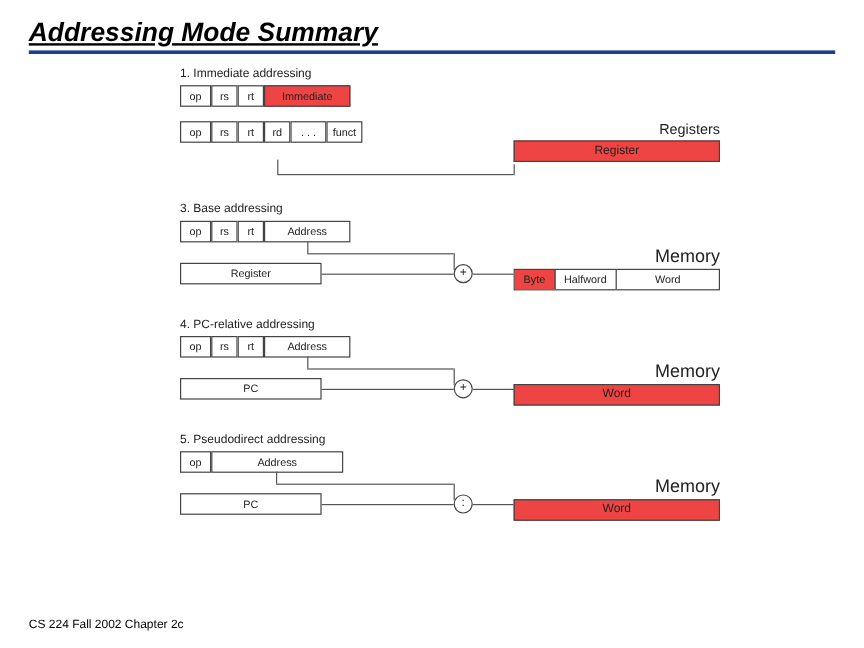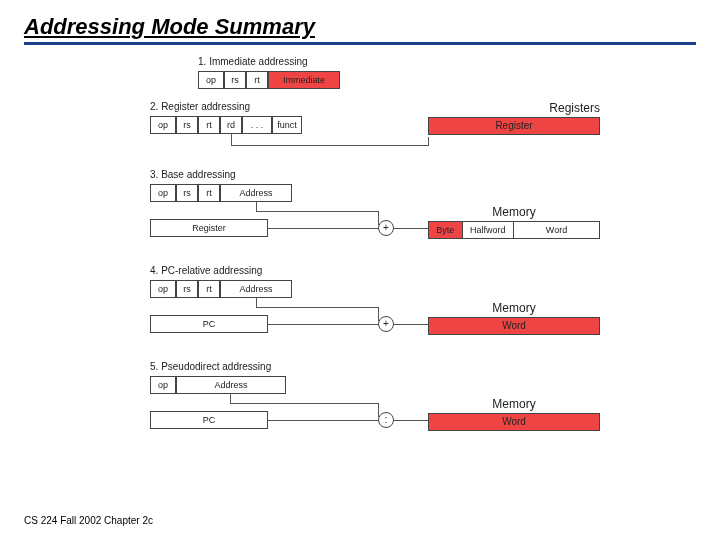--- a/index.html
+++ b/index.html
@@ -50,21 +50,21 @@
   .rs { width: 22px; }
   .rt { width: 22px; }
   .rd { width: 22px; }
   .dots { width: 30px; }
   .funct { width: 30px; }
   .imm { width: 72px; }
   .addr { width: 72px; }
   .addrw { width: 110px; }
   .reg { width: 118px; }
   .pc { width: 118px; }
-  .memlabel { font-size: 12px; text-align: center; margin-bottom: 2px; }
+  .memlabel { font-size: 15px; text-align: right; margin-bottom: 2px; }
   .memcol { position: absolute; }
   .membox {
     border: 1px solid #444;
     height: 18px;
     width: 172px;
     display: flex;
   }
   .mem-sub { border-right: 1px solid #444; text-align: center; line-height: 16px; font-size: 9px; }
   .mem-regs-label { width: 172px; text-align: right; font-size: 12px; margin-bottom: 2px; }
   .mem-register { width: 172px; }
@@ -82,38 +82,34 @@
   }
 </style>
 </head>
 <body>
 
 <div class="title">Addressing Mode Summary</div>
 <div class="rule"></div>
 
 <div class="diagram">
 
-  <div class="mode" style="position:relative;margin-left:48px;">
+  <div class="mode" style="position:relative;">
     <div class="mode-label">
       <span>1.</span>
       <span>Immediate addressing</span>
     </div>
     <div class="row">
       <div class="cell op">op</div>
       <div class="cell rs">rs</div>
       <div class="cell rt">rt</div>
       <div class="cell imm shaded">Immediate</div>
     </div>
   </div>
 
   <div class="mode" style="position:relative; height:56px;">
-    <div class="mode-label">
-      <span>2.</span>
-      <span>Register addressing</span>
-    </div>
     <div class="row">
       <div class="cell op">op</div>
       <div class="cell rs">rs</div>
       <div class="cell rt">rt</div>
       <div class="cell rd">rd</div>
       <div class="cell dots">. . .</div>
       <div class="cell funct">funct</div>
     </div>
 
     <div class="wire" style="left:81px; top:32px; width:1px; height:12px;"></div>

